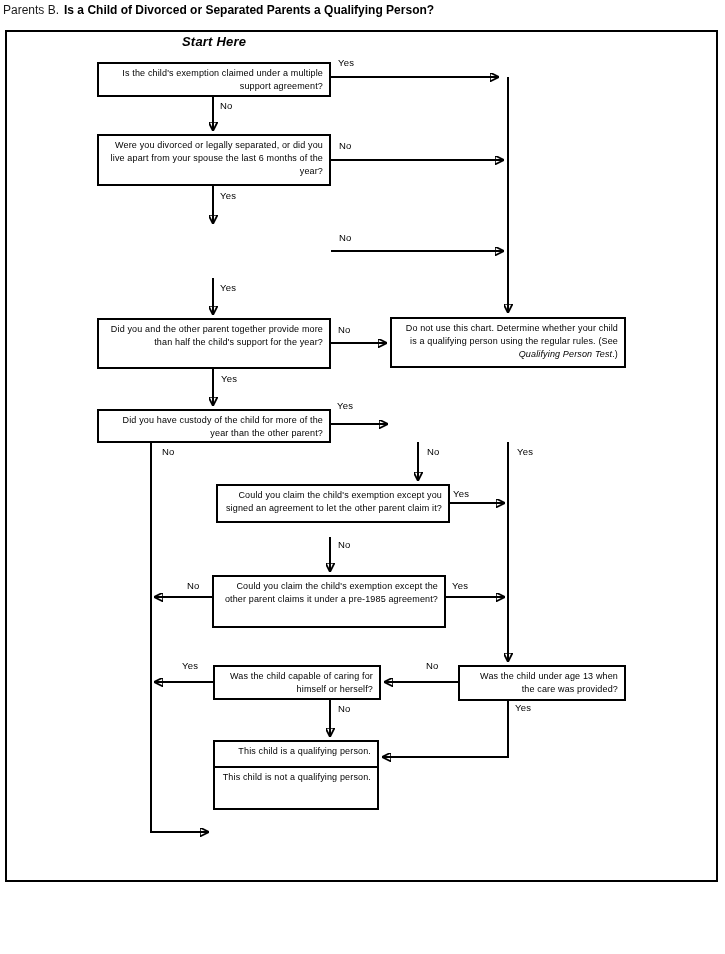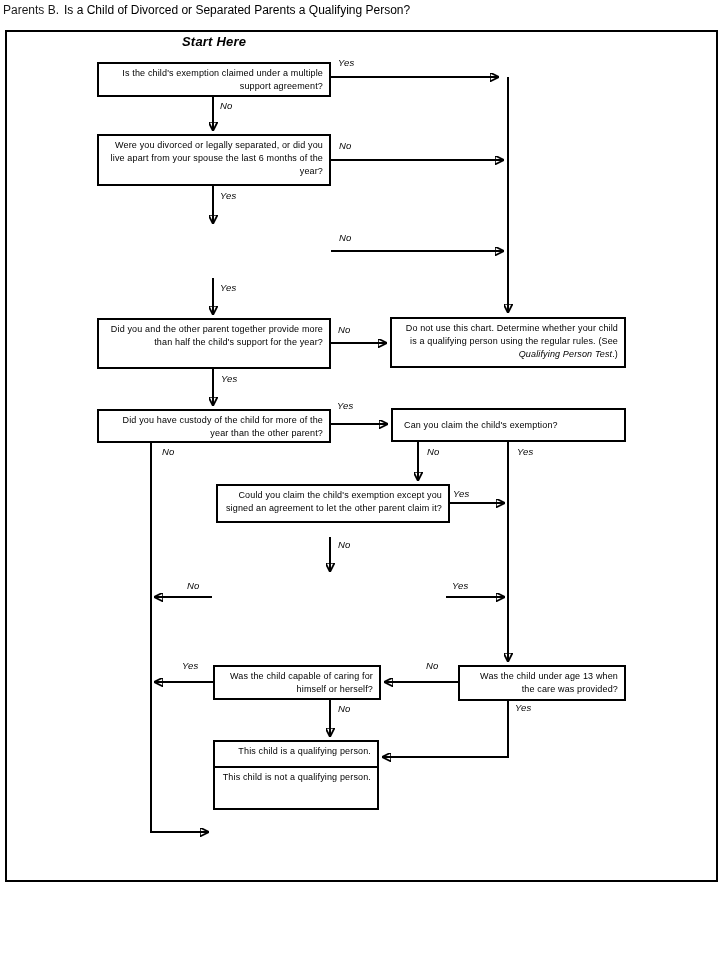--- a/index.html
+++ b/index.html
@@ -1,27 +1,27 @@
 <!DOCTYPE html>
 <html><head>
 <meta charset="utf-8">
 <style>
   html,body{margin:0;padding:0;background:#ffffff;}
   #page{position:relative;width:725px;height:954px;background:#fff;
         font-family:"Liberation Sans",sans-serif;color:#000;overflow:hidden;}
   #title{position:absolute;left:3px;top:3px;font-size:12px;white-space:nowrap;}
   #title .prefix{font-weight:400;color:#1a1a1a;}
-  #title .main{font-weight:400;margin-left:5px;}
+  #title .main{font-weight:700;margin-left:5px;}
   #frame{position:absolute;left:5px;top:30px;width:713px;height:852px;
          border:2px solid #000;box-sizing:border-box;}
   .node{position:absolute;border:2px solid #000;box-sizing:border-box;
         background:#fff;font-size:9px;line-height:13px;padding:3px 6px;
         letter-spacing:0.15px;text-align:right;}
   .node.center{display:flex;align-items:center;padding:0 0 0 11px;}
-  .lbl{position:absolute;font-size:9.5px;font-style:italic;white-space:nowrap;
+  .lbl{position:absolute;font-size:9.5px;white-space:nowrap;
        letter-spacing:0.2px;}
   #start-here{position:absolute;left:182px;top:34px;font-size:13px;
        font-weight:700;font-style:italic;letter-spacing:0.2px;}
   #connectors{position:absolute;left:0;top:0;pointer-events:none;}
   #connectors path{stroke:#000;stroke-width:2;fill:none;}
 </style>
 </head>
 <body>
 
 <div id="page">
@@ -67,26 +67,24 @@
 
   <div class="node" style="left:97px;top:134px;width:234px;height:52px"><span>Were you divorced or legally separated, or did you live apart from your spouse the last 6 months of the year?</span></div>
 
 
   <div class="node" style="left:97px;top:318px;width:234px;height:51px"><span>Did you and the other parent together provide more than half the child's support for the year?</span></div>
 
   <div class="node" style="left:390px;top:317px;width:236px;height:51px"><span>Do not use this chart. Determine whether your child is a qualifying person using the regular rules. (See </span><i>Qualifying Person Test</i><span>.)</span></div>
 
   <div class="node" style="left:97px;top:409px;width:234px;height:34px"><span>Did you have custody of the child for more of the year than the other parent?</span></div>
 
-  <div class="node center" style="left:391px;top:408px;width:235px;height:34px">
-      <span>Can you claim the child's exemption?</span>
-    </div>
 
   <div class="node" style="left:216px;top:484px;width:234px;height:39px"><span>Could you claim the child's exemption except you signed an agreement to let the other parent claim it?</span></div>
 
+  <div class="node" style="left:212px;top:575px;width:234px;height:53px"><span>Could you claim the child's exemption except the other parent claims it under a pre-1985 agreement?</span></div>
 
   <div class="node" style="left:213px;top:665px;width:168px;height:35px"><span>Was the child capable of caring for himself or herself?</span></div>
 
   <div class="node" style="left:458px;top:665px;width:168px;height:36px"><span>Was the child under age 13 when the care was provided?</span></div>
 
   <div class="node" style="left:213px;top:740px;width:166px;height:34px"><span>This child is a qualifying person.</span></div>
 
   <div class="node" style="left:213px;top:766px;width:166px;height:44px"><span>This child is not a qualifying person.</span></div>
 
   <div class="lbl" style="left:338px;top:57px">Yes</div>

